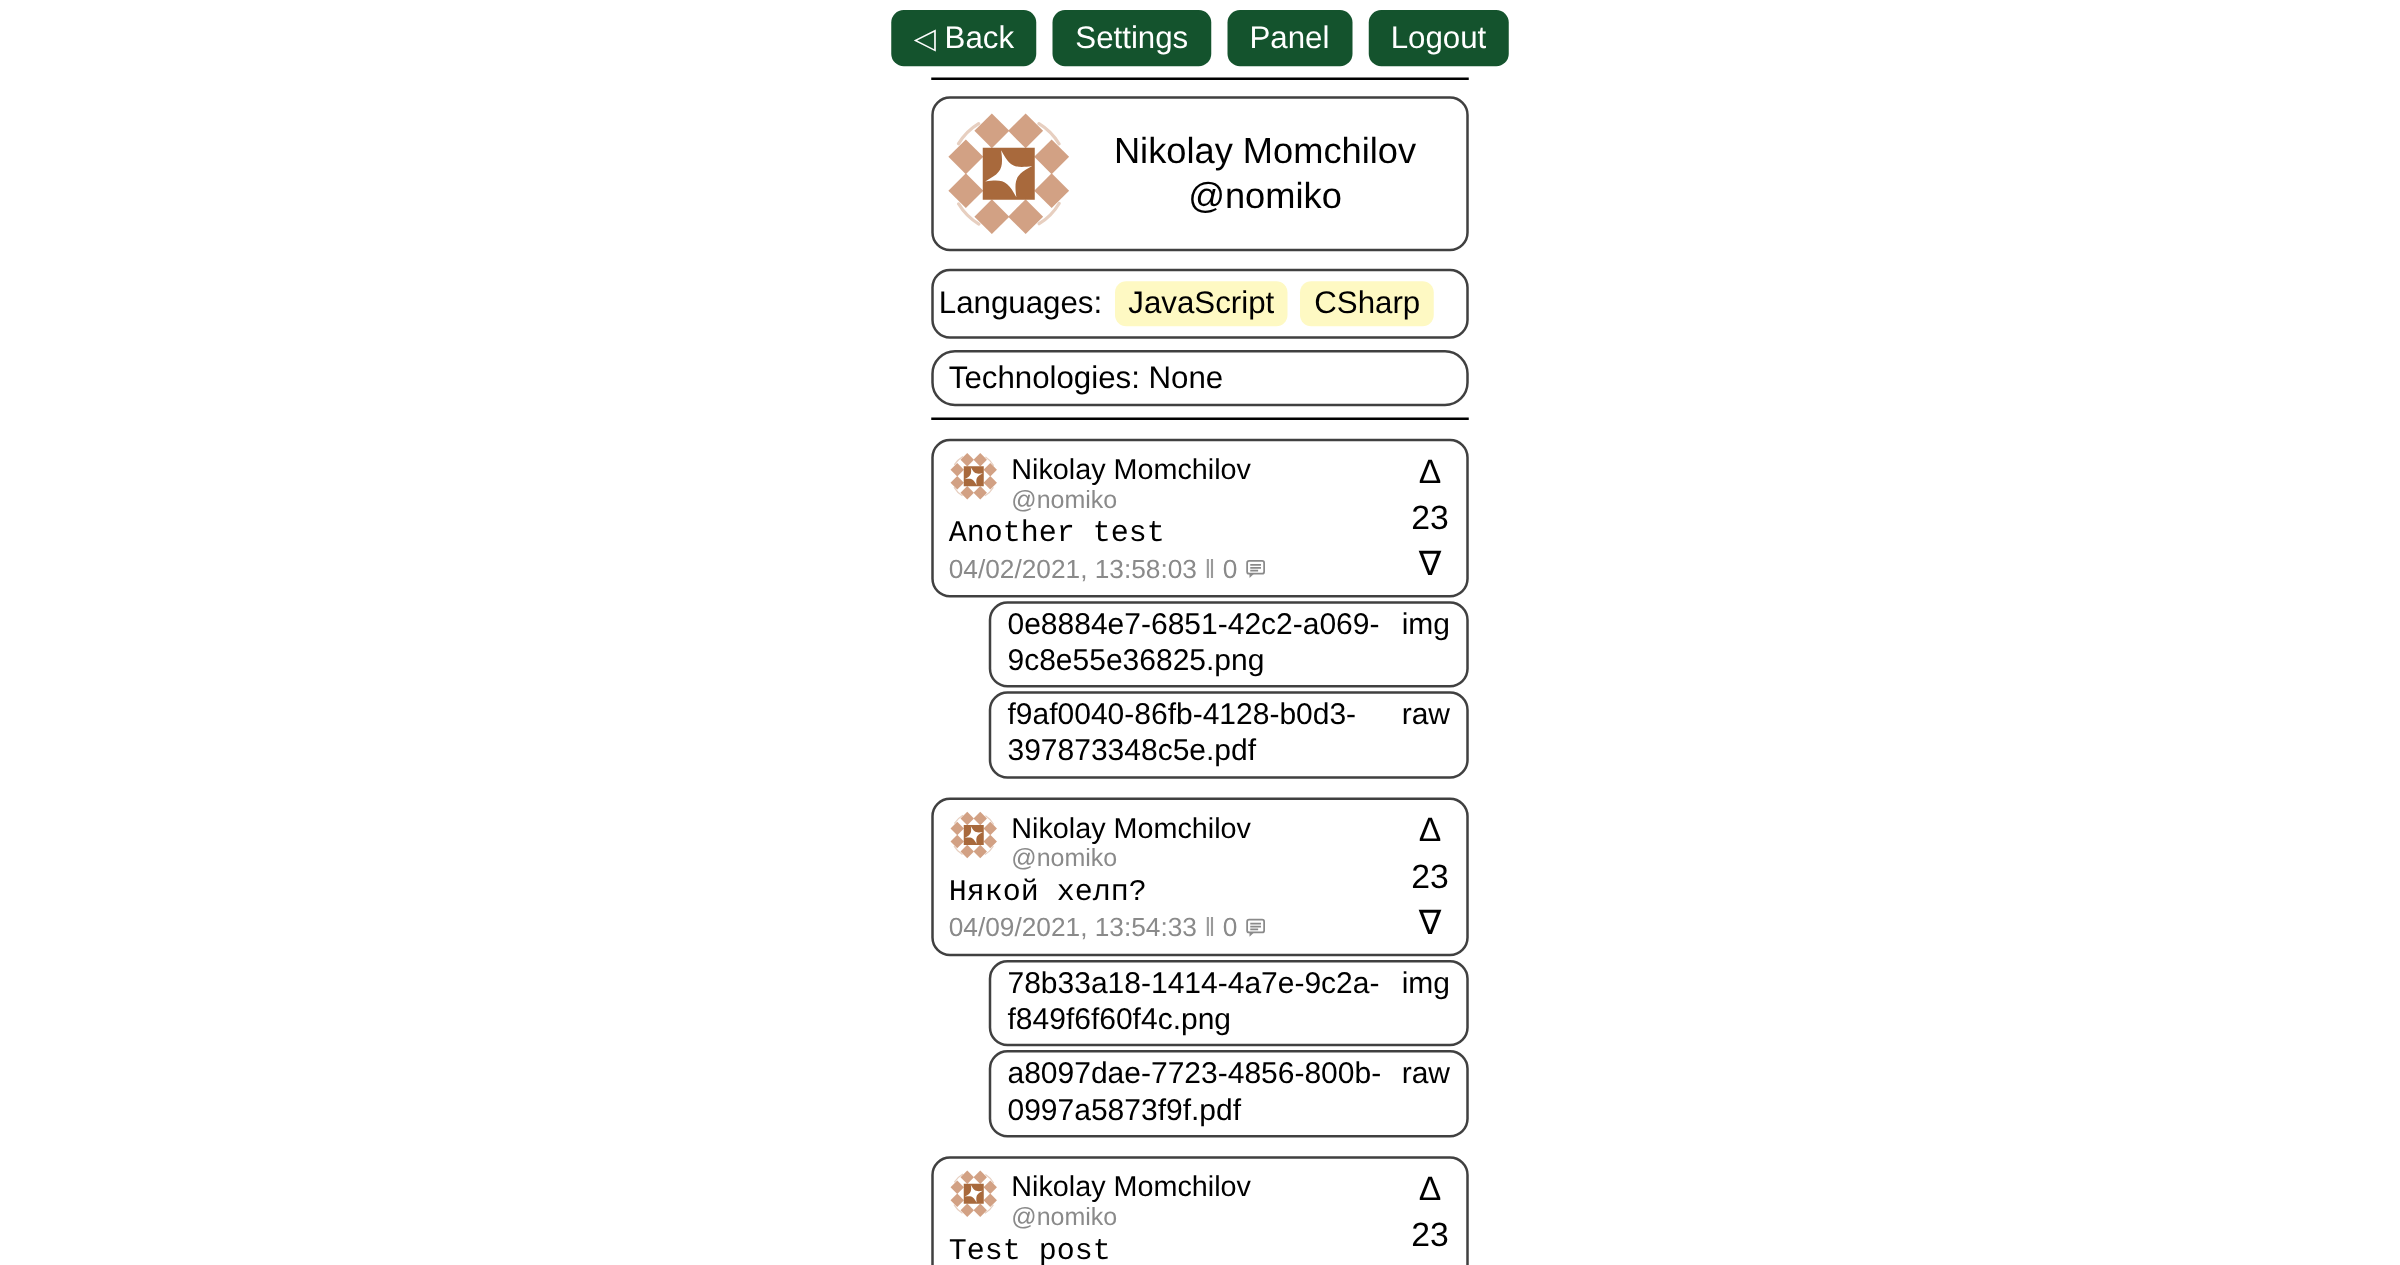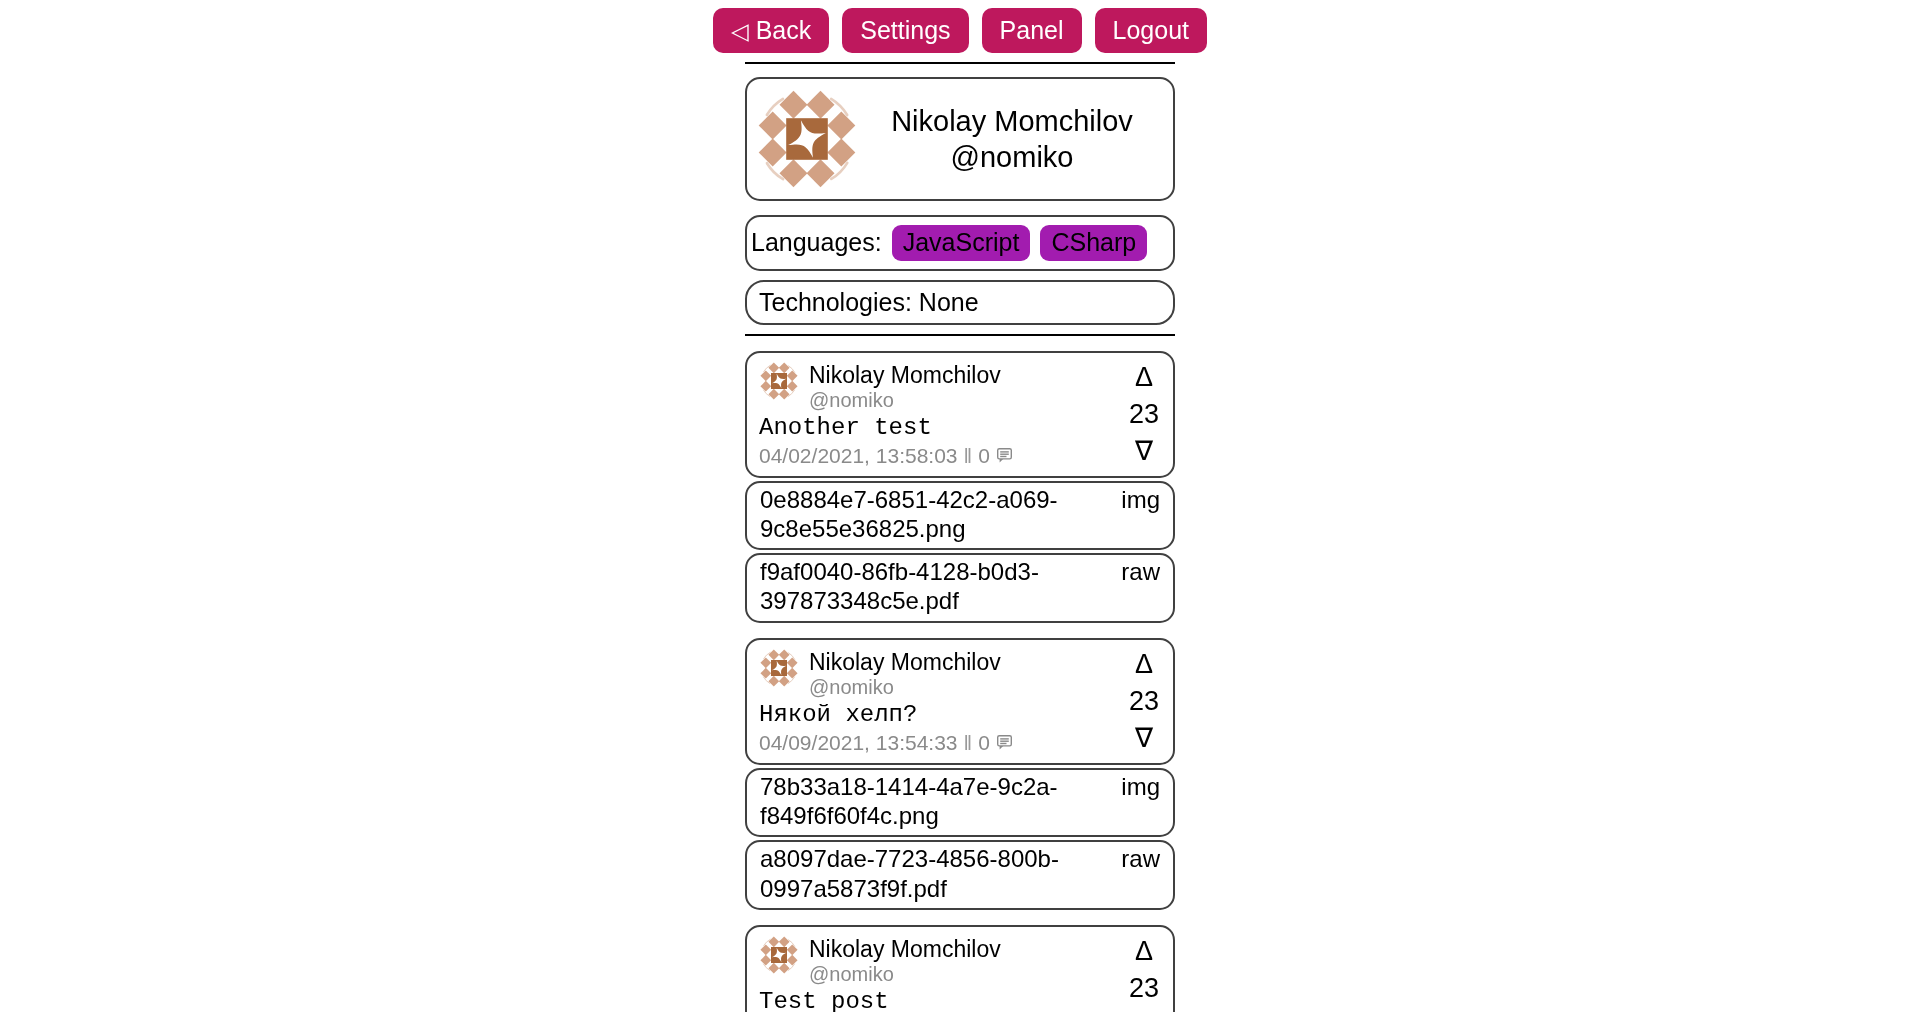--- a/index.html
+++ b/index.html
@@ -4,42 +4,42 @@
 <style>
   * { box-sizing: border-box; }
   html, body { margin: 0; padding: 0; }
   body {
     width: 1920px; height: 1012px; overflow: hidden;
     background: #ffffff; color: #000;
     font-family: "Liberation Sans", sans-serif;
   }
   .toolbar { display: flex; justify-content: center; gap: 13px; padding-top: 8px; }
   .btn {
-    background: #be185d; color: #fff; border: none; cursor: pointer;
+    background: #14532d; color: #fff; border: none; cursor: pointer;
     font-family: "Liberation Sans", sans-serif;
     font-size: 25px; line-height: 1; padding: 10px 18px; border-radius: 10px;
   }
   .btn .tri { font-size: 23px; }
   .container { width: 430px; margin: 0 auto; }
   hr.divider { border: none; border-top: 2px solid #000; margin: 9px 0 0 0; }
   .card { background: #fff; border: 2px solid #404040; border-radius: 15px; }
 
   
   .profile-card { margin-top: 13px; display: flex; align-items: center; padding: 8px; }
   .avatar { display: inline-block; line-height: 0; flex: 0 0 auto; }
   .avatar-lg { width: 104px; height: 104px; }
   .avatar-lg svg { width: 104px; height: 104px; }
   .avatar-sm { width: 40px; height: 40px; }
   .avatar-sm svg { width: 40px; height: 40px; }
   .profile-names { flex: 1; text-align: center; font-size: 29px; line-height: 1.25; }
 
   
   .info-card { margin-top: 14px; padding: 8px 4px; font-size: 25px; display: flex; align-items: center; gap: 10px; }
   .info-card.tech { margin-top: 9px; padding: 6px 12px; border-radius: 19px; }
-  .badge { background: #a21caf; border-radius: 9px; padding: 4px 11px; line-height: 1.1; }
+  .badge { background: #fef9c3; border-radius: 9px; padding: 4px 11px; line-height: 1.1; }
   .hr2 { margin-top: 13px; }
 
   
   .posts { margin-top: 15px; }
   .post { margin-bottom: 15px; }
   .post-header { display: flex; padding: 8px 12px 8px 12px; cursor: pointer; }
   .post-main { flex: 1; min-width: 0; }
   .post-user { display: flex; gap: 10px; align-items: flex-start; }
   .post-author { font-size: 23px; line-height: 1.05; padding-top: 2px; }
   .post-handle { font-size: 20px; color: #8a8a8a; line-height: 1.1; margin-top: 2px; }
@@ -48,21 +48,21 @@
   .meta-sep { color: #9a9a9a; }
   .comment-icon svg { width: 17px; height: 17px; display: block; }
   .post-votes {
     display: flex; flex-direction: column; justify-content: space-between;
     align-items: center; font-size: 27px; line-height: 1; padding: 3px 2px 3px 8px;
   }
   .vote-arrow { cursor: pointer; }
 
   .attachment {
     margin-top: 3px; display: flex; justify-content: space-between; align-items: flex-start;
-    padding: 2px 13px 5px 13px; font-size: 24px; line-height: 1.22; cursor: pointer;
+    padding: 2px 13px 5px 13px; font-size: 24px; line-height: 1.22; cursor: pointer; margin-left: 46px;
   }
   .attachment-name { max-width: 330px; overflow-wrap: break-word; word-break: break-word; }
   .attachment-type { flex: 0 0 auto; }
 </style>
 </head>
 <body>
 
 <div class="toolbar">
   <button class="btn"><span class="tri">◁</span> <span>Back</span></button>
   <button class="btn">Settings</button>

